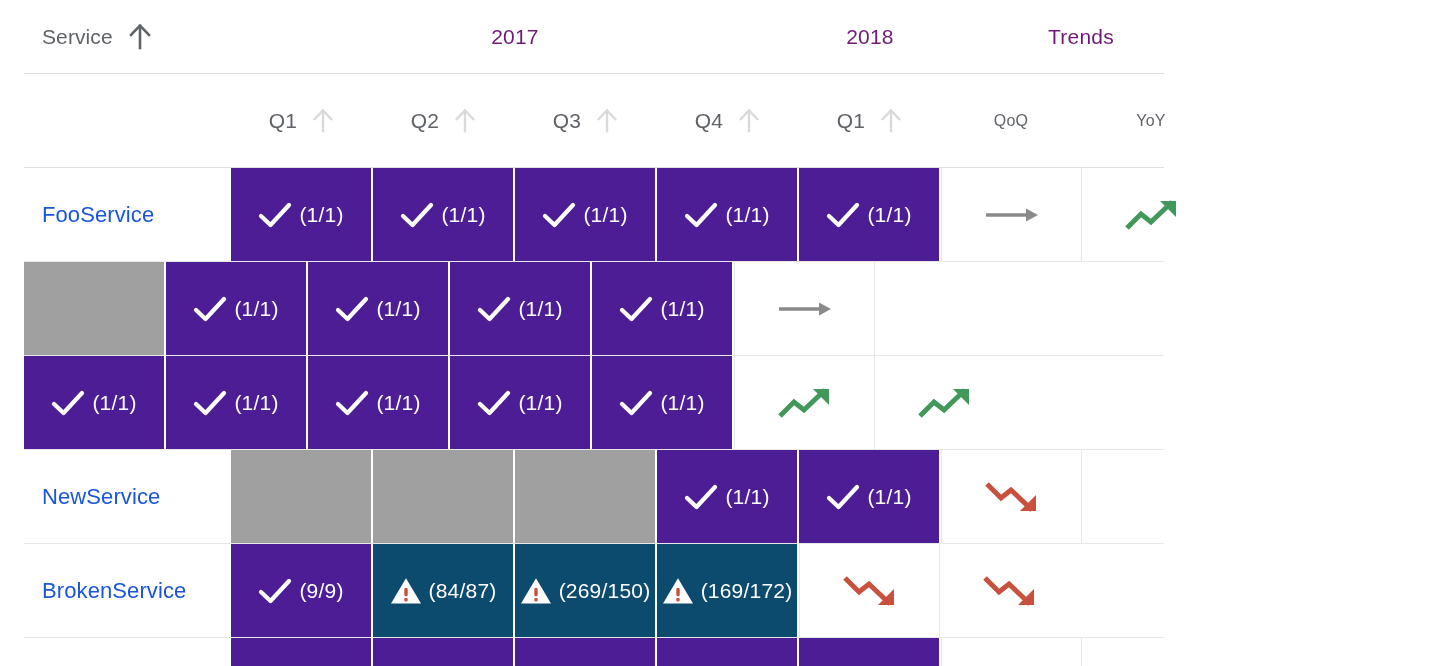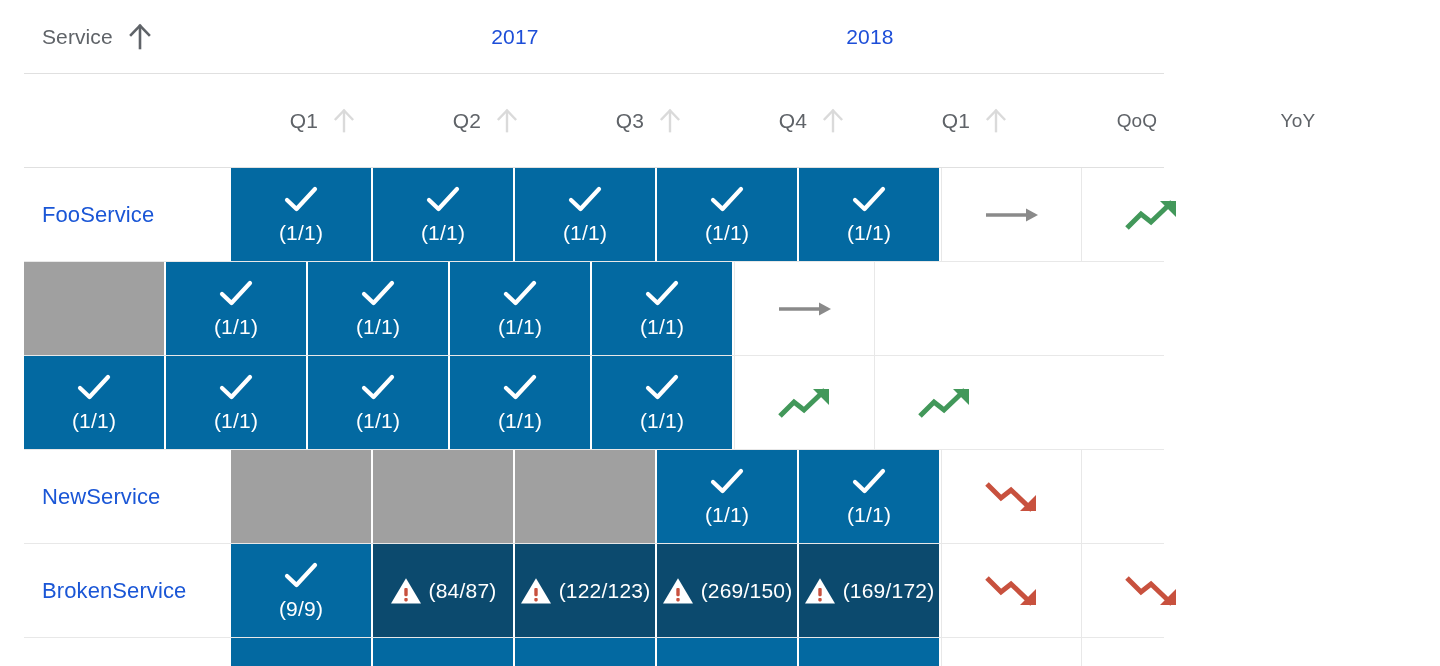--- a/index.html
+++ b/index.html
@@ -33,21 +33,20 @@
     width: calc(100% - 48px);
   }
   .quarter-header {
     height: 94px;
     display: flex;
     align-items: center;
     box-sizing: border-box;
     border-bottom: 1px solid #e0e0e0;
     margin: 0 24px;
     width: calc(100% - 48px);
-    gap: 21px;
   }
 
   .col-service {
     width: 207px;
     flex: 0 0 207px;
     display: flex;
     align-items: center;
     box-sizing: border-box;
   }
   .col-q {
@@ -68,21 +67,21 @@
   }
 
   .service-label {
     font-size: 21px;
     color: #5f6368;
     letter-spacing: 0.1px;
     padding-left: 18px;
   }
   .year-label {
     font-size: 21px;
-    color: #1d4ed8;
+    color: #701a75;
     letter-spacing: 0.2px;
     text-align: left;
   }
   .year-2017 {
     width: 568px;
     flex: 0 0 568px;
     display: flex;
     justify-content: center;
     align-items: center;
   }
@@ -100,21 +99,21 @@
     justify-content: center;
     align-items: center;
   }
 
   .q-label {
     font-size: 21px;
     color: #5f6368;
     letter-spacing: 0.2px;
   }
   .trend-head-label {
-    font-size: 19px;
+    font-size: 16px;
     color: #5f6368;
     letter-spacing: 0.2px;
   }
 
   .sort-arrow {
     margin-left: 14px;
     display: inline-flex;
     align-items: center;
     line-height: 0;
   }
@@ -151,21 +150,21 @@
     display: flex;
     align-items: center;
     justify-content: center;
     gap: 7px;
     box-sizing: border-box;
     border-right: 2px solid #ffffff;
     color: #ffffff;
     font-size: 21px;
     letter-spacing: 0.2px;
   }
-  .cell.pass { background: #0369a1; flex-direction: column; }
+  .cell.pass { background: #4c1d95; }
   .cell.fail { background: #0c4a6e; }
   .cell.none { background: #a0a0a0; }
   .cell:last-of-type { border-right: none; }
 
   .cell-icon { display: inline-flex; line-height: 0; }
   .cell-value { white-space: nowrap; }
 
   .trend-cell {
     width: 140px;
     flex: 0 0 140px;
@@ -194,20 +193,23 @@
           <polyline points="4,13 13,3.6 22,13" fill="none"></polyline>
         </svg>
       </span>
     </div>
     <div class="year-2017">
       <span class="year-label">2017</span>
     </div>
     <div class="year-2018">
       <span class="year-label">2018</span>
     </div>
+    <div class="trends-head">
+      <span class="year-label">Trends</span>
+    </div>
   </div>
 
   <div class="quarter-header">
     <div class="col-service"></div>
 
     <div class="col-q">
       <span class="q-label">Q1</span>
       <span class="sort-arrow inactive">
         <svg width="24" height="28" viewBox="0 0 26 30" fill="none" stroke="#dadada" stroke-width="2.6" stroke-linecap="square">
           <line x1="13" y1="26" x2="13" y2="4"></line>
@@ -472,30 +474,20 @@
           <span class="cell-value">(84/87)</span>
         </div>
         <div class="cell fail">
           <span class="cell-icon">
             <svg width="32" height="30" viewBox="0 0 32 30" fill="#ffffff">
               <path d="M16 2.2 L31 27.4 L1 27.4 Z"></path>
               <rect x="14.3" y="12" width="3.4" height="8.2" rx="1.1" fill="#c8513e"></rect>
               <rect x="14.3" y="22" width="3.4" height="3.4" rx="1.1" fill="#c8513e"></rect>
             </svg>
           </span>
-          <span class="cell-value">(122/123)</span>
-        </div>
-        <div class="cell fail">
-          <span class="cell-icon">
-            <svg width="32" height="30" viewBox="0 0 32 30" fill="#ffffff">
-              <path d="M16 2.2 L31 27.4 L1 27.4 Z"></path>
-              <rect x="14.3" y="12" width="3.4" height="8.2" rx="1.1" fill="#c8513e"></rect>
-              <rect x="14.3" y="22" width="3.4" height="3.4" rx="1.1" fill="#c8513e"></rect>
-            </svg>
-          </span>
           <span class="cell-value">(269/150)</span>
         </div>
         <div class="cell fail">
           <span class="cell-icon">
             <svg width="32" height="30" viewBox="0 0 32 30" fill="#ffffff">
               <path d="M16 2.2 L31 27.4 L1 27.4 Z"></path>
               <rect x="14.3" y="12" width="3.4" height="8.2" rx="1.1" fill="#c8513e"></rect>
               <rect x="14.3" y="22" width="3.4" height="3.4" rx="1.1" fill="#c8513e"></rect>
             </svg>
           </span>

